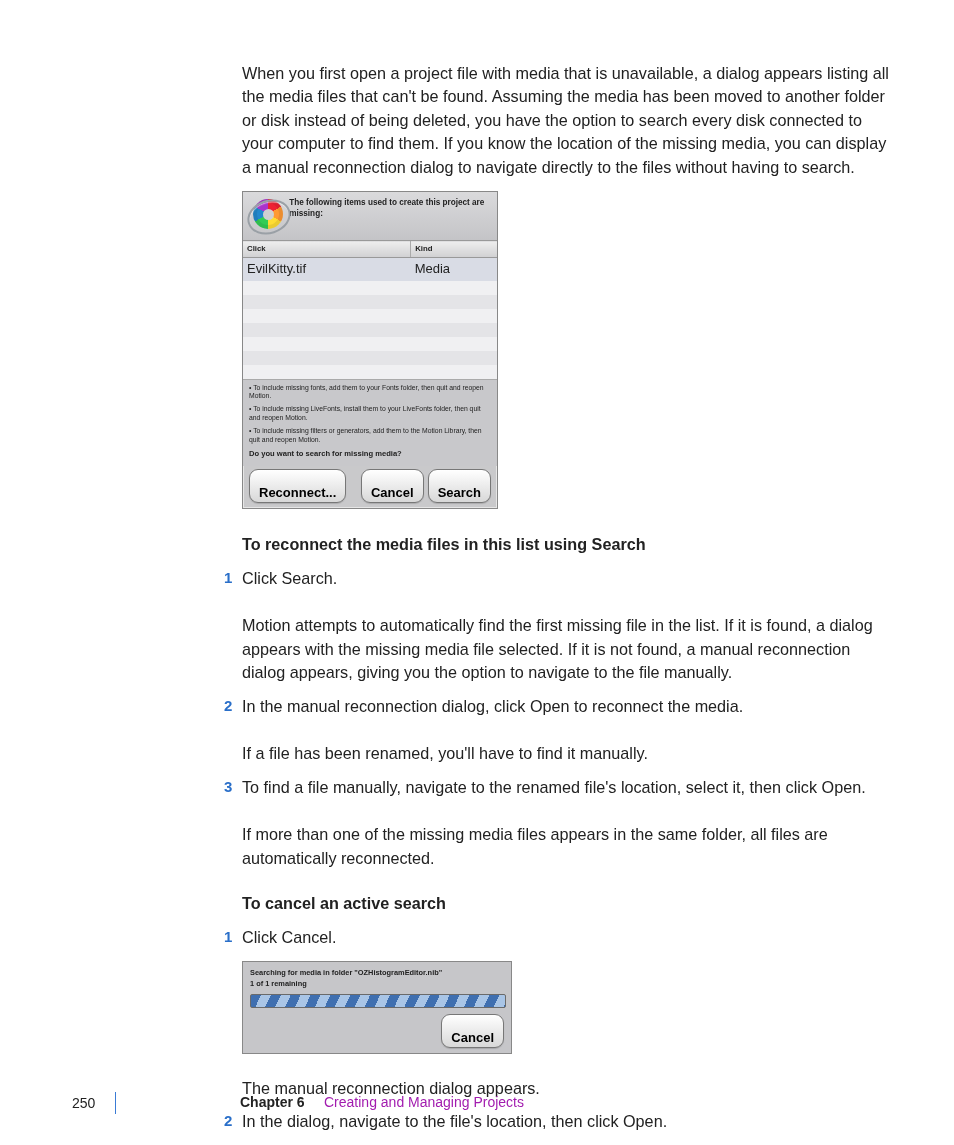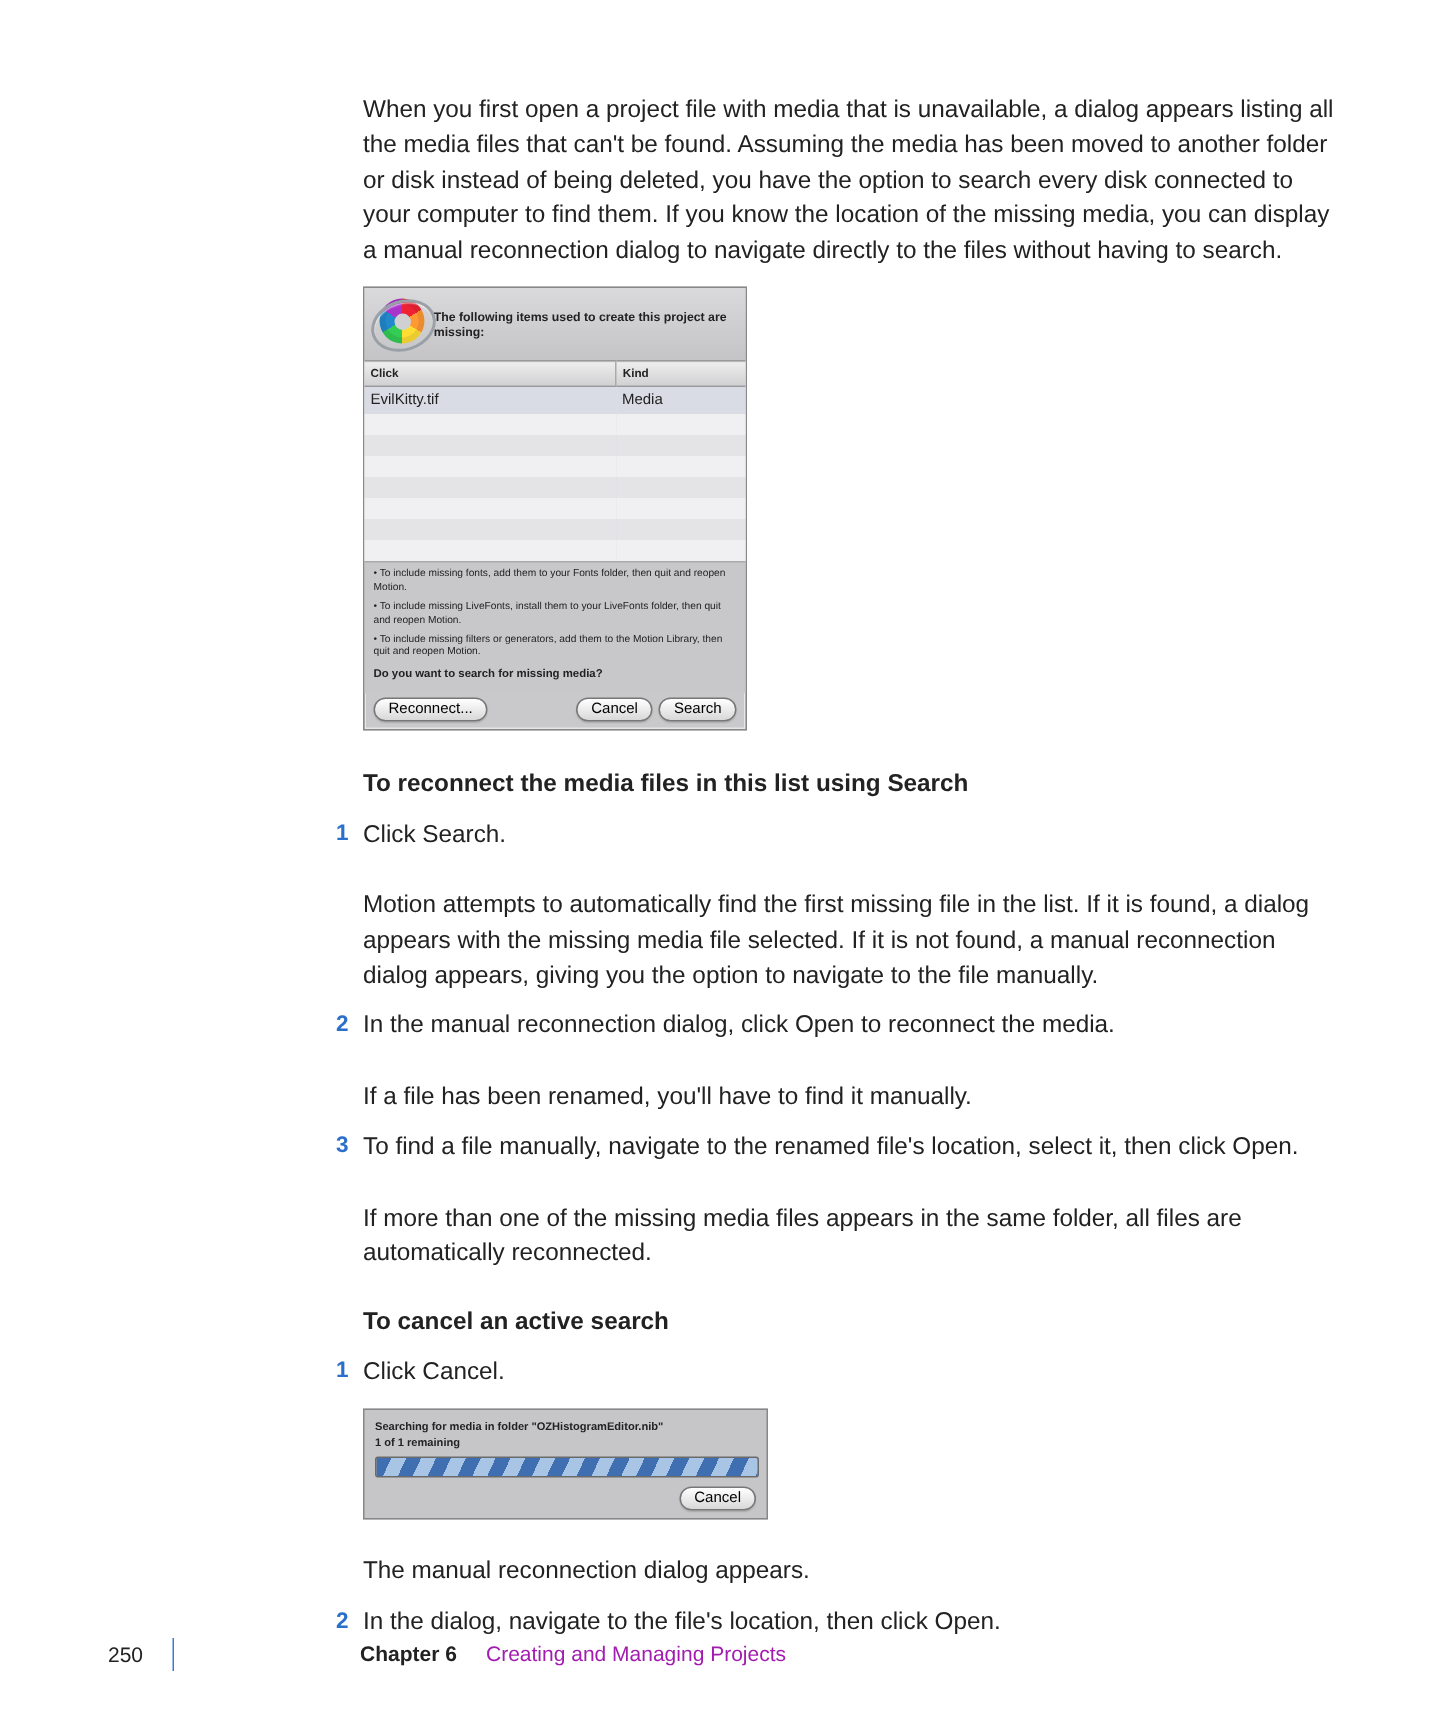--- a/index.html
+++ b/index.html
@@ -49,21 +49,21 @@
     margin: 12px 0 24px 0;
     background: #c9c9cb;
     border: 1px solid #888;
     font-family: "Lucida Grande", Tahoma, sans-serif;
     font-size: 7.6px;
     color: #222;
     box-shadow: 0 0 0 1px #e6e6e6 inset;
   }
   .d1-top {
     display: flex;
-    align-items: center;
+    align-items: flex-start;
     padding: 6px 6px 4px 6px;
     background: linear-gradient(#dadadc, #c4c4c7);
   }
   .d1-icon {
     width: 38px; height: 38px;
     margin-right: 8px;
     position: relative;
   }
   .d1-icon .donut {
     width: 30px; height: 30px; border-radius: 50%;
@@ -97,21 +97,21 @@
     font-weight: 700;
     background: linear-gradient(#eee,#d0d0d2);
     border-top:1px solid #999;
     border-bottom:1px solid #999;
     padding: 2px 4px;
     font-size: 7.8px;
   }
   .d1-table th + th { border-left:1px solid #aaa; }
   .d1-table td {
     padding: 2px 4px;
-    font-size: 10px;
+    font-size: 13px;
     background:#d9dce5;
   }
   .d1-table tr.empty td { height: 10px; background:#e4e4e7; }
   .d1-table tr.alt td { background:#f0f0f2; }
 
   .d1-notes {
     padding: 4px 6px;
     background:#c8c8cb;
     font-size: 6.8px;
     line-height:1.3;
@@ -119,27 +119,28 @@
   }
   .d1-notes div { margin-bottom: 4px; }
   .d1-question { font-weight: 700; font-size:7.6px; margin-top:2px; }
   .d1-buttons {
     display:flex;
     padding:3px 6px 5px 6px;
     align-items:center;
   }
   .pill-btn {
     font-family:inherit;
-    font-size:10px;
-    padding:1px 9px 2px 9px;
+    font-size:13px;
+    padding:15px 9px 2px 9px;
     border-radius:9px;
     border:1px solid #777;
     background:linear-gradient(#fff,#d8d8d8);
     box-shadow:0 1px 1px rgba(0,0,0,.15);
     cursor:default;
+    font-weight:bold;
   }
   .d1-buttons .spacer { flex:1; }
 
   
   .dialog2 {
     width: 254px;
     margin: 10px 0 22px 0;
     background:#c6c6c9;
     border:1px solid #888;
     font-family:"Lucida Grande",Tahoma,sans-serif;

